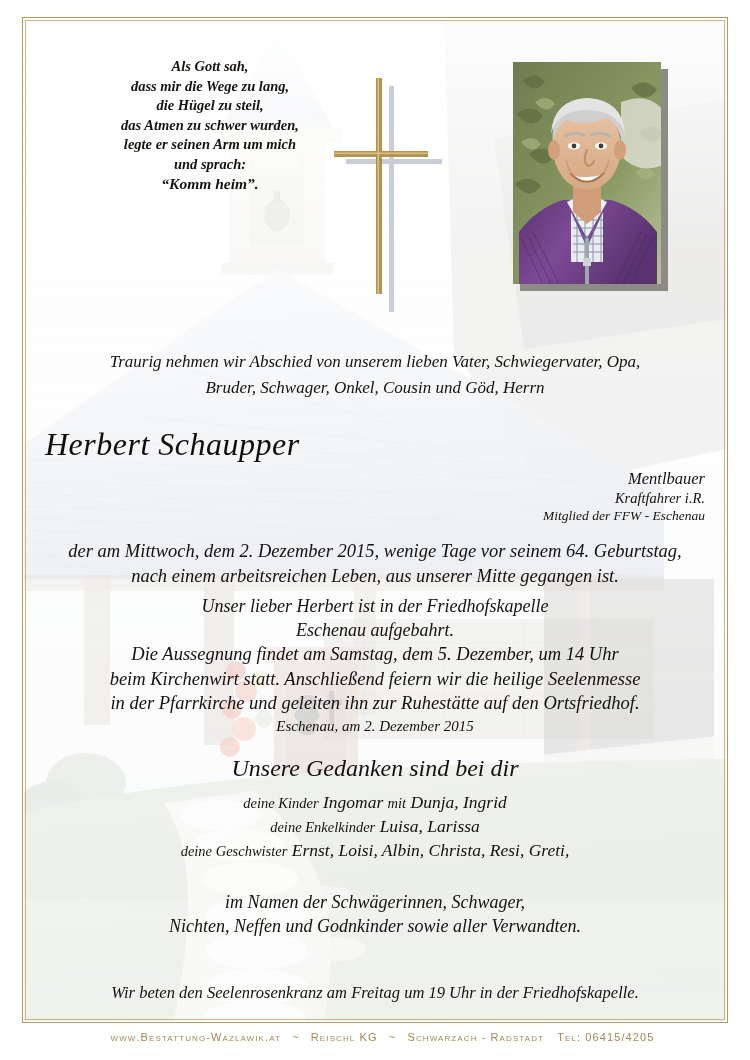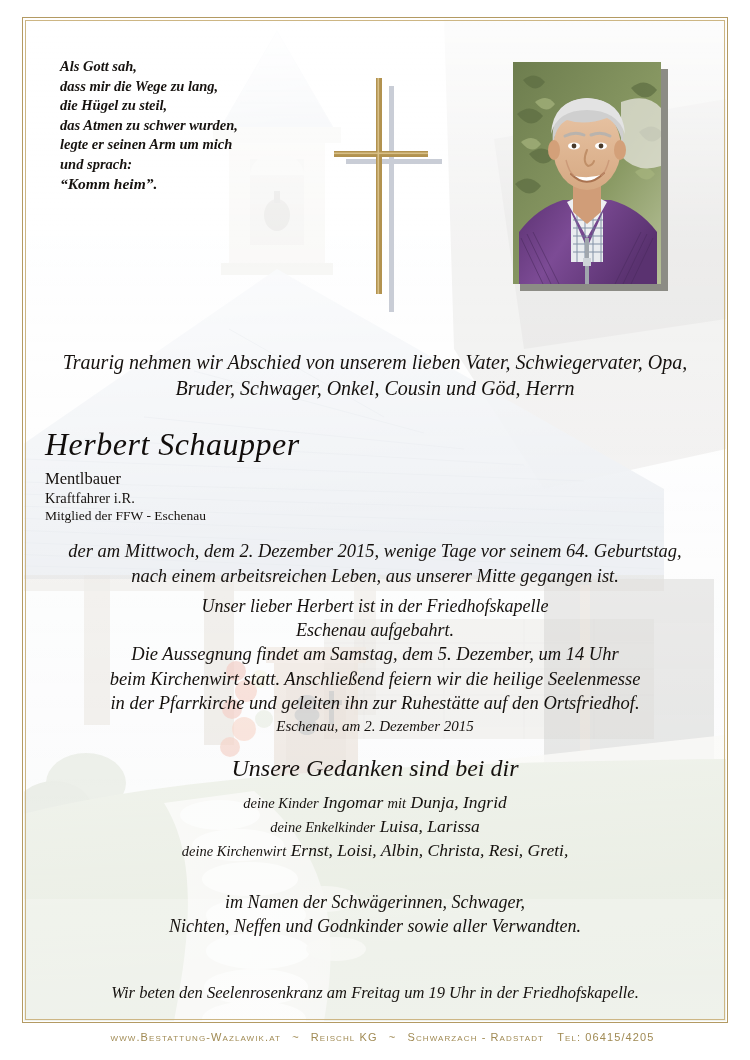--- a/index.html
+++ b/index.html
@@ -65,20 +65,21 @@
     position: absolute;
     inset: 0;
     z-index: 20;
   }
 
   
   .poem {
     position: absolute;
     left: 60px; top: 57px;
     width: 300px;
+    text-align: center;
     font-style: italic;
     font-weight: bold;
     font-size: 14.5px;
     line-height: 19.5px;
     color: #16120f;
   }
   .poem .closing { font-size: 15.5px; }
 
   
   .cross {
@@ -112,39 +113,40 @@
     position: absolute;
     left: 45px;
     width: 660px;
     text-align: center;
     color: #15110e;
     font-style: italic;
   }
 
   .intro {
     top: 349px;
-    font-size: 20px;
+    font-size: 17px;
     line-height: 26px;
   }
 
   .deceased-name {
     position: absolute;
     left: 45px; width: 660px;
     top: 420px;
     font-style: italic;
     font-size: 32px;
     line-height: 48px;
     letter-spacing: 0.5px;
     color: #110d0b;
   }
   .titles {
     position: absolute;
     left: 45px; width: 660px;
     top: 469px;
-    text-align: left;
+    text-align: right;
+    font-style: italic;
     color: #15110e;
   }
   .titles .t1 { font-size: 16.5px; line-height: 20px; }
   .titles .t2 { font-size: 14.5px; line-height: 18px; }
   .titles .t3 { font-size: 13.5px; line-height: 17px; }
 
   .passing { top: 539px; font-size: 18.5px; line-height: 24.5px; }
   .laid-out { top: 595px; font-size: 18px; line-height: 23.5px; text-align: center; }
   .ceremony { top: 642px; font-size: 18.5px; line-height: 24.5px; }
 
@@ -514,21 +516,21 @@
         <span class="small">deine Kinder</span>
         <span>Ingomar</span>
         <span class="small">mit</span>
         <span>Dunja, Ingrid</span>
       </div>
       <div class="row">
         <span class="small">deine Enkelkinder</span>
         <span>Luisa, Larissa</span>
       </div>
       <div class="row">
-        <span class="small">deine Kirchenwirt</span>
+        <span class="small">deine Geschwister</span>
         <span>Ernst, Loisi, Albin, Christa, Resi, Greti,</span>
       </div>
     </div>
 
     <div class="body-text behalf">
       <div>im Namen der Schwägerinnen, Schwager,</div>
       <div>Nichten, Neffen und Godnkinder sowie aller Verwandten.</div>
     </div>
 
     <div class="body-text rosary">Wir beten den Seelenrosenkranz am Freitag um 19 Uhr in der Friedhofskapelle.</div>

